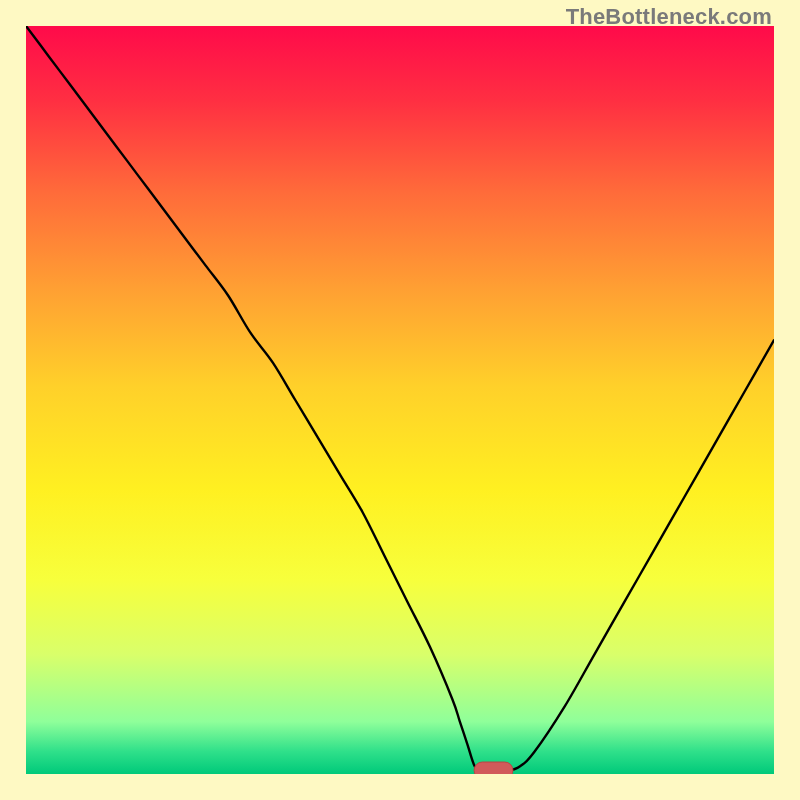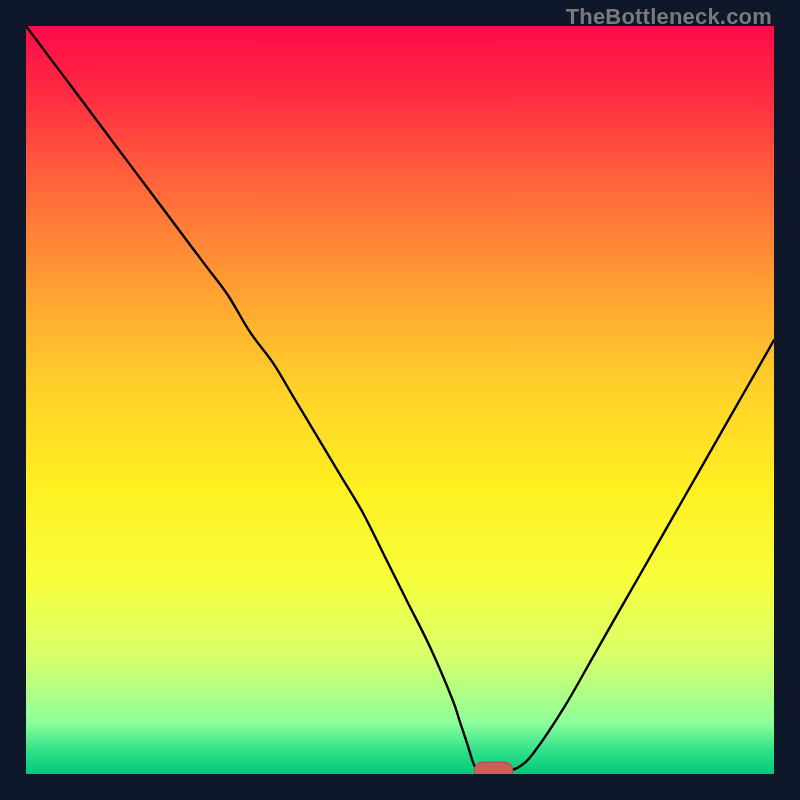--- a/index.html
+++ b/index.html
@@ -9,21 +9,21 @@
     height: 800px;
     background: #000;
     overflow: hidden;
   }
   .frame {
     position: absolute;
     left: 0;
     top: 0;
     width: 800px;
     height: 800px;
-    background: #0f172a;
+    background: #fef9c3;
   }
   .plot {
     position: absolute;
     left: 26px;
     top: 26px;
     width: 748px;
     height: 748px;
     overflow: hidden;
   }
   .watermark {

